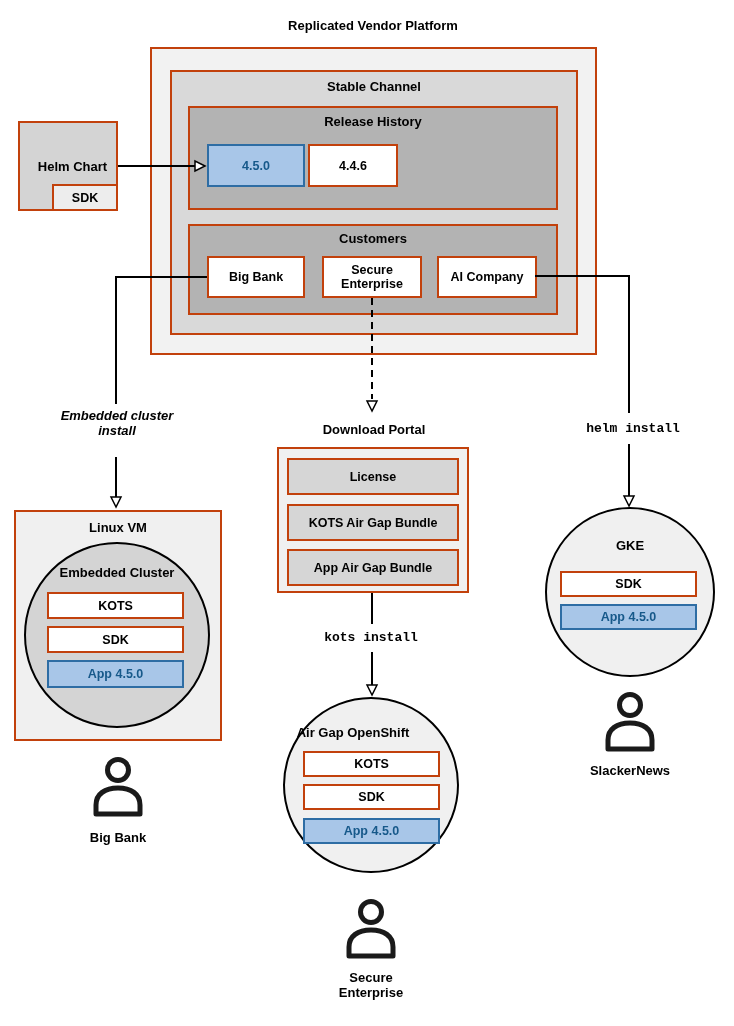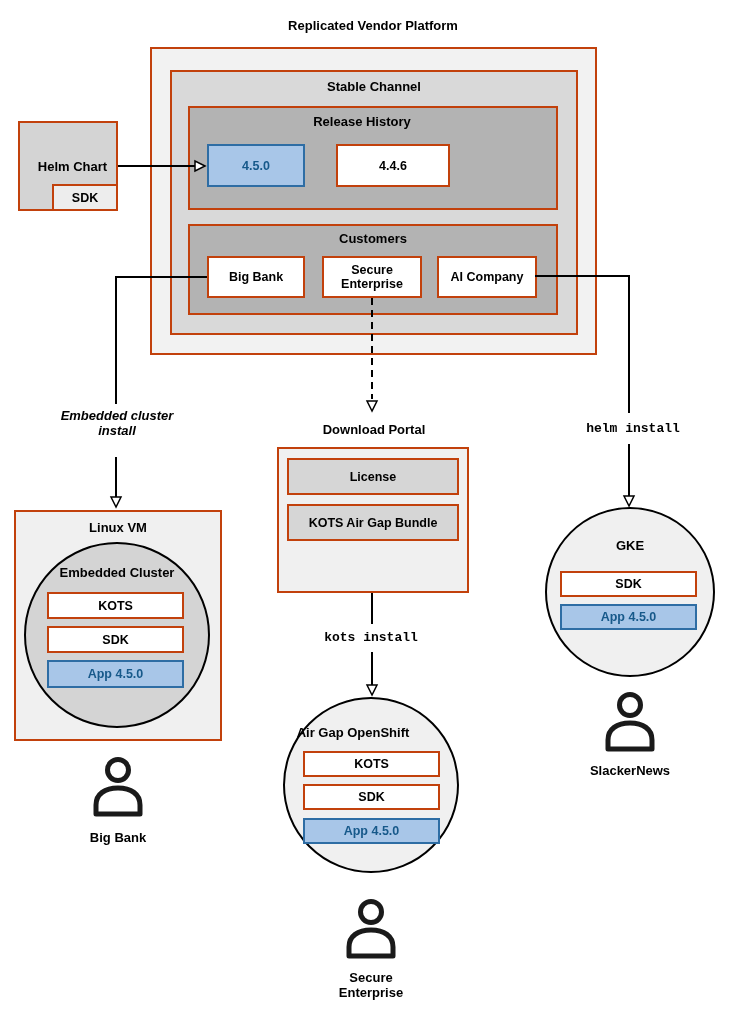--- a/index.html
+++ b/index.html
@@ -23,23 +23,23 @@
 <div class="canvas">
 
   <div class="lbl" style="left:373px;top:18px;font-size:13px;">Replicated Vendor Platform</div>
 
   <div class="box" style="left:150px;top:47px;width:447px;height:308px;background:#f2f2f2;"></div>
 
   <div class="box" style="left:170px;top:70px;width:408px;height:265px;background:#d9d9d9;"></div>
   <div class="lbl" style="left:374px;top:79px;">Stable Channel</div>
 
   <div class="box" style="left:188px;top:106px;width:370px;height:104px;background:#b3b3b3;"></div>
-  <div class="lbl" style="left:362px;top:114px;">Release History</div>
+  <div class="lbl" style="left:373px;top:114px;">Release History</div>
   <div class="box cell blue" style="left:207px;top:144px;width:98px;height:43px;">4.5.0</div>
-  <div class="box cell" style="left:336px;top:144px;width:114px;height:43px;">4.4.6</div>
+  <div class="box cell" style="left:308px;top:144px;width:90px;height:43px;">4.4.6</div>
 
   <div class="box" style="left:188px;top:224px;width:370px;height:91px;background:#b3b3b3;"></div>
   <div class="lbl" style="left:373px;top:231px;">Customers</div>
   <div class="box cell" style="left:207px;top:256px;width:98px;height:42px;">Big Bank</div>
   <div class="box cell" style="left:322px;top:256px;width:100px;height:42px;">Secure Enterprise</div>
   <div class="box cell" style="left:437px;top:256px;width:100px;height:42px;">AI Company</div>
 
   <div class="box" style="left:18px;top:121px;width:100px;height:90px;background:#d4d4d4;"></div>
   <div class="lbl" style="left:68px;top:159px;padding-left:9px;">Helm Chart</div>
   <div class="box cell" style="left:52px;top:184px;width:66px;height:27px;background:#ededed;">SDK</div>
@@ -59,20 +59,21 @@
       <circle cx="27" cy="13" r="10.5" fill="none" stroke="#1a1a1a" stroke-width="5"></circle>
       <path d="M5 57 L5 48 C5 37 14 31 27 31 C40 31 49 37 49 48 L49 57 Z" fill="none" stroke="#1a1a1a" stroke-width="5" stroke-linejoin="round"></path>
     </svg>
   </div>
   <div class="lbl" style="left:118px;top:830px;">Big Bank</div>
 
   <div class="lbl" style="left:374px;top:422px;">Download Portal</div>
   <div class="box" style="left:277px;top:447px;width:192px;height:146px;background:#f0f0f0;"></div>
   <div class="box cell" style="left:287px;top:458px;width:172px;height:37px;background:#d6d6d6;">License</div>
   <div class="box cell" style="left:287px;top:504px;width:172px;height:37px;background:#d6d6d6;">KOTS Air Gap Bundle</div>
+  <div class="box cell" style="left:287px;top:549px;width:172px;height:37px;background:#d6d6d6;">App Air Gap Bundle</div>
 
   <div class="lbl mono" style="left:371px;top:630px;">kots install</div>
 
   <div class="circle" style="left:283px;top:697px;width:176px;height:176px;background:#f0f0f0;"></div>
   <div class="lbl" style="left:353px;top:725px;">Air Gap OpenShift</div>
   <div class="box cell" style="left:303px;top:751px;width:137px;height:26px;">KOTS</div>
   <div class="box cell" style="left:303px;top:784px;width:137px;height:26px;">SDK</div>
   <div class="box cell blue" style="left:303px;top:818px;width:137px;height:26px;">App 4.5.0</div>
 
   <div class="person" style="left:344px;top:899px;">

